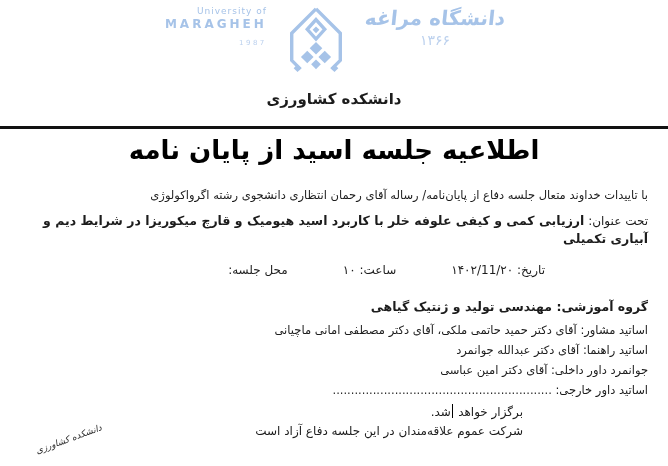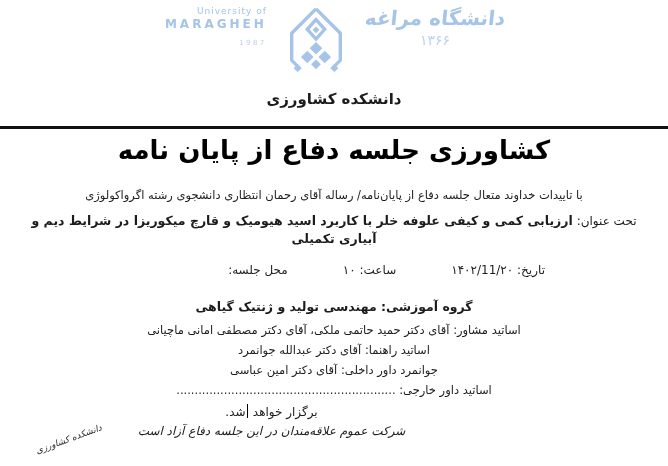--- a/index.html
+++ b/index.html
@@ -30,37 +30,37 @@
   }
   .rule{position:absolute;top:126px;left:0;right:0;height:3px;background:#121212;border:0;margin:0;}
   .doc-title{
     position:absolute;top:135px;left:0;right:0;text-align:center;
     font-size:26px;font-weight:bold;direction:rtl;margin:0;color:#000;
   }
 
   
   .body{
     position:absolute;top:187px;left:0;right:0;
-    direction:rtl;text-align:center;padding:0 20px;
+    direction:rtl;text-align:right;padding:0 20px;
   }
   .body p{margin:0;line-height:16px;font-size:11.5px;}
   .intro{margin-bottom:9px !important;}
   .subject{margin-bottom:14px !important;font-size:12px !important;line-height:17px !important;}
   .subject b{font-size:12.5px;}
   .session-row{
     display:flex;gap:55px;padding-right:103px;margin:0 0 20px 0;
     font-size:12px;line-height:16px;
   }
   .ltr{direction:ltr;unicode-bidi:embed;}
   .group-line{font-weight:bold;font-size:12.5px !important;line-height:17px !important;margin-bottom:7px !important;}
   .detail{margin-bottom:4px !important;}
   .dots{direction:ltr;unicode-bidi:embed;letter-spacing:0.4px;color:#2a2a2a;}
   .closing{padding-right:125px;margin-top:6px !important;margin-bottom:3px !important;font-size:12px !important;}
   .caret{display:inline-block;width:1.5px;height:14px;background:#000;vertical-align:-2px;margin:0 1px;}
-  .note{padding-right:125px;font-style:italic;font-size:12px !important;}
+  .note{padding-right:125px;font-size:12px !important;}
 
   
   .stamp{
     position:absolute;left:34px;top:434px;transform:rotate(-20deg);
     font-size:9px;font-style:italic;color:#2e2e2e;direction:rtl;white-space:nowrap;
   }
 </style>
 </head>
 <body>
 
@@ -93,21 +93,21 @@
     <div class="logo-fa">
       <div class="fa1">دانشگاه مراغه</div>
       <div class="fa2">۱۳۶۶</div>
     </div>
   </header>
 
   <div class="faculty">دانشکده کشاورزی</div>
 
   <div class="rule"></div>
 
-  <h1 class="doc-title">کشاورزی جلسه دفاع از پایان نامه</h1>
+  <h1 class="doc-title">اطلاعیه جلسه اسید از پایان نامه</h1>
 
   <div class="body">
 
     <p class="intro">با تاییدات خداوند متعال جلسه دفاع از پایان‌نامه/ رساله آقای رحمان انتظاری دانشجوی رشته اگرواکولوژی</p>
 
     <p class="subject"><span>تحت عنوان:</span> <b>ارزیابی کمی و کیفی علوفه خلر با کاربرد اسید هیومیک و قارچ میکوریزا در شرایط دیم و آبیاری تکمیلی</b></p>
 
     <div class="session-row">
       <span class="sess-item"><span>تاریخ:</span> <span class="ltr">۱۴۰۲/11/۲۰</span></span>
       <span class="sess-item"><span>ساعت:</span> <span>۱۰</span></span>

